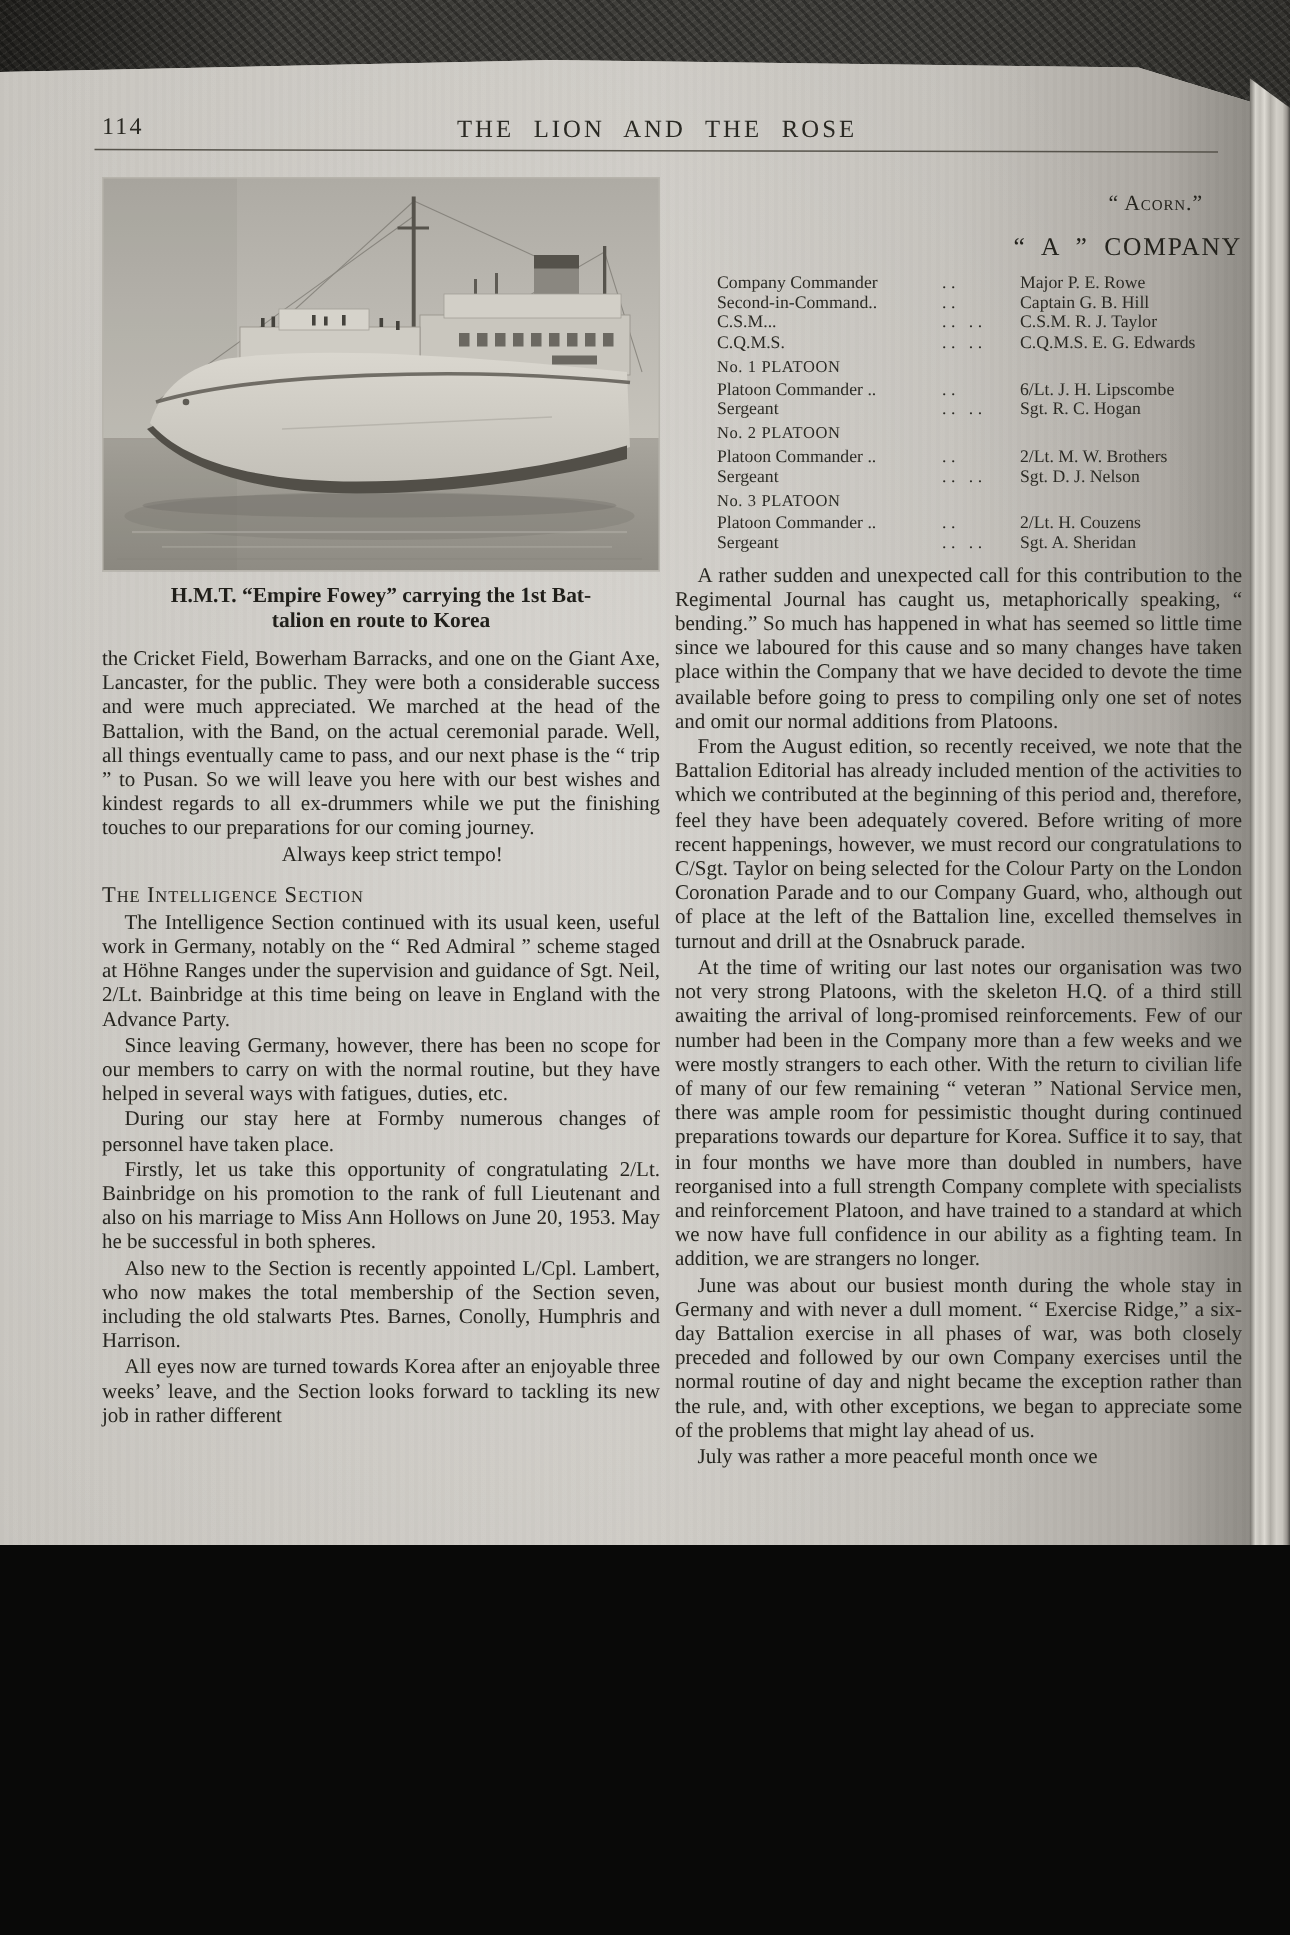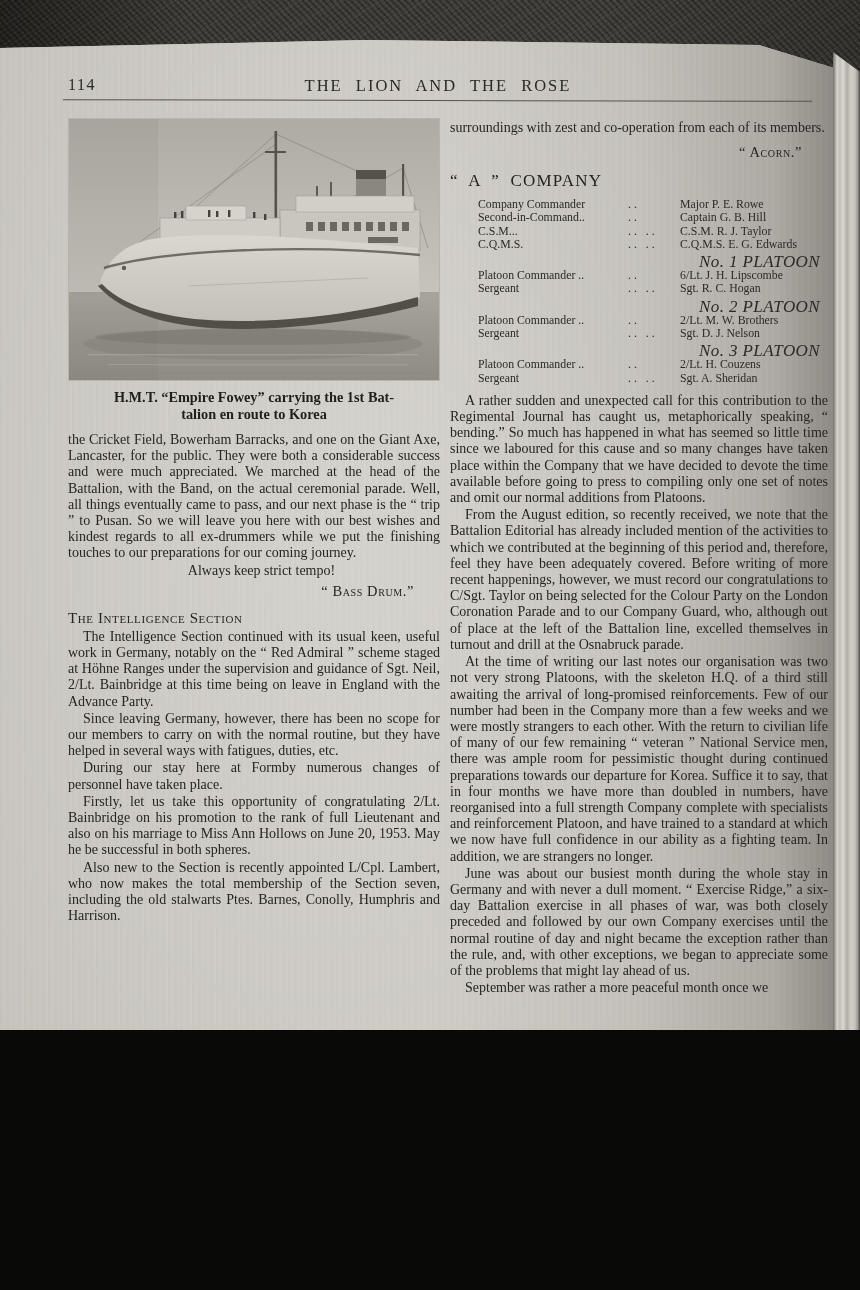--- a/index.html
+++ b/index.html
@@ -47,26 +47,26 @@
   .tempo { text-indent:15px; text-align:center; }
 
   .photo-frame { width:372px; height:263px; margin:2px 0 8px 0; }
   .photo-frame svg { display:block; }
   .caption { font-weight:bold; text-align:center; font-size:14.3px; line-height:16.5px; margin:2px 6px 10px 6px; color:#201f1a; }
 
   .sig { text-align:right; font-variant:small-caps; font-size:14.5px; letter-spacing:.6px; padding-right:26px; margin:4px 0 6px 0; color:#26251f; }
   .section-heading { font-variant:small-caps; font-size:15px; letter-spacing:.6px; margin:10px 0 2px 0; color:#26251f; }
 
   .acorn-sig { margin:8px 0 10px 0; }
-  .company-heading { text-align:left; font-size:17px; letter-spacing:1.2px; word-spacing:5px; margin:10px 0 7px 0; color:#24231d; }
+  .company-heading { text-align:right; font-size:17px; letter-spacing:1.2px; word-spacing:5px; margin:10px 0 7px 0; color:#24231d; }
 
   .roster { margin:0 0 0 28px; width:342px; font-size:11.8px; line-height:13.2px; color:#2b2a24; }
   .roster-row { display:grid; grid-template-columns:150px 52px 1fr; overflow:hidden; }
   .roster-row .leader { letter-spacing:3px; overflow:hidden; white-space:nowrap; }
-  .platoon-heading { text-align:right; font-size:17px; letter-spacing:.4px; margin:4px 0 1px 0; color:#2b2a24;font-style:italic; }
+  .platoon-heading { text-align:left; font-size:11px; letter-spacing:.4px; margin:4px 0 1px 0; color:#2b2a24; }
   .roster-block { margin-bottom:2px; }
   .roster-end { margin-bottom:8px; }
 </style>
 </head>
 <body>
 
 <div class="scan">
   <div class="cover-top"></div>
 
   <div class="paper">
@@ -162,33 +162,32 @@
         </svg>
       </div>
 
       <div class="caption">
         <span>H.M.T. “Empire Fowey” carrying the 1st Bat-</span><br>
         <span>talion en route to Korea</span>
       </div>
 
       <p class="body-text">the Cricket Field, Bowerham Barracks, and one on the Giant Axe, Lancaster, for the public.  They were both a considerable success and were much appreciated.  We marched at the head of the Battalion, with the Band, on the actual ceremonial parade.  Well, all things eventually came to pass, and our next phase is the “ trip ” to Pusan.  So we will leave you here with our best wishes and kindest regards to all ex-drummers while we put the finishing touches to our preparations for our coming journey.</p>
       <p class="body-text tempo">Always keep strict tempo!</p>
-      <div class="sig">“ Bass Drum.”</div>
 
       <div class="section-heading">The Intelligence Section</div>
       <p class="body-text indent">The Intelligence Section continued with its usual keen, useful work in Germany, notably on the “ Red Admiral ” scheme staged at Höhne Ranges under the supervision and guidance of Sgt. Neil, 2/Lt. Bainbridge at this time being on leave in England with the Advance Party.</p>
       <p class="body-text indent">Since leaving Germany, however, there has been no scope for our members to carry on with the normal routine, but they have helped in several ways with fatigues, duties, etc.</p>
       <p class="body-text indent">During our stay here at Formby numerous changes of personnel have taken place.</p>
       <p class="body-text indent">Firstly, let us take this opportunity of congratulating 2/Lt. Bainbridge on his promotion to the rank of full Lieutenant and also on his marriage to Miss Ann Hollows on June 20, 1953.  May he be successful in both spheres.</p>
       <p class="body-text indent">Also new to the Section is recently appointed L/Cpl. Lambert, who now makes the total membership of the Section seven, including the old stalwarts Ptes. Barnes, Conolly, Humphris and Harrison.</p>
+      <p class="body-text indent">All eyes now are turned towards Korea after an enjoyable three weeks’ leave, and the Section looks forward to tackling its new job in rather different</p>
     </div>
 
     <div class="col-right">
 
-      <p class="body-text">surroundings with zest and co-operation from each of its members.</p>
       <div class="sig acorn-sig">“ Acorn.”</div>
 
       <div class="company-heading">“ A ” COMPANY</div>
 
       <div class="roster">
         <div class="roster-row">
           <span>Company Commander</span>
           <span class="leader">..</span>
           <span>Major P. E. Rowe</span>
         </div>
@@ -248,19 +247,19 @@
             <span class="leader">.. ..</span>
             <span>Sgt. A. Sheridan</span>
           </div>
         </div>
       </div>
 
       <p class="body-text indent">A rather sudden and unexpected call for this contribution to the Regimental Journal has caught us, metaphorically speaking, “ bending.”  So much has happened in what has seemed so little time since we laboured for this cause and so many changes have taken place within the Company that we have decided to devote the time available before going to press to compiling only one set of notes and omit our normal additions from Platoons.</p>
       <p class="body-text indent">From the August edition, so recently received, we note that the Battalion Editorial has already included mention of the activities to which we contributed at the beginning of this period and, therefore, feel they have been adequately covered. Before writing of more recent happenings, however, we must record our congratulations to C/Sgt. Taylor on being selected for the Colour Party on the London Coronation Parade and to our Company Guard, who, although out of place at the left of the Battalion line, excelled themselves in turnout and drill at the Osnabruck parade.</p>
       <p class="body-text indent">At the time of writing our last notes our organisation was two not very strong Platoons, with the skeleton H.Q. of a third still awaiting the arrival of long-promised reinforcements.  Few of our number had been in the Company more than a few weeks and we were mostly strangers to each other. With the return to civilian life of many of our few remaining “ veteran ” National Service men, there was ample room for pessimistic thought during continued preparations towards our departure for Korea.  Suffice it to say, that in four months we have more than doubled in numbers, have reorganised into a full strength Company complete with specialists and reinforcement Platoon, and have trained to a standard at which we now have full confidence in our ability as a fighting team.  In addition, we are strangers no longer.</p>
       <p class="body-text indent">June was about our busiest month during the whole stay in Germany and with never a dull moment.  “ Exercise Ridge,” a six-day Battalion exercise in all phases of war, was both closely preceded and followed by our own Company exercises until the normal routine of day and night became the exception rather than the rule, and, with other exceptions, we began to appreciate some of the problems that might lay ahead of us.</p>
-      <p class="body-text indent">September was rather a more peaceful month once we</p>
+      <p class="body-text indent">July was rather a more peaceful month once we</p>
     </div>
 
   </div>
 
   <div class="fore-edge"></div>
 </div>
 
 </body></html>

